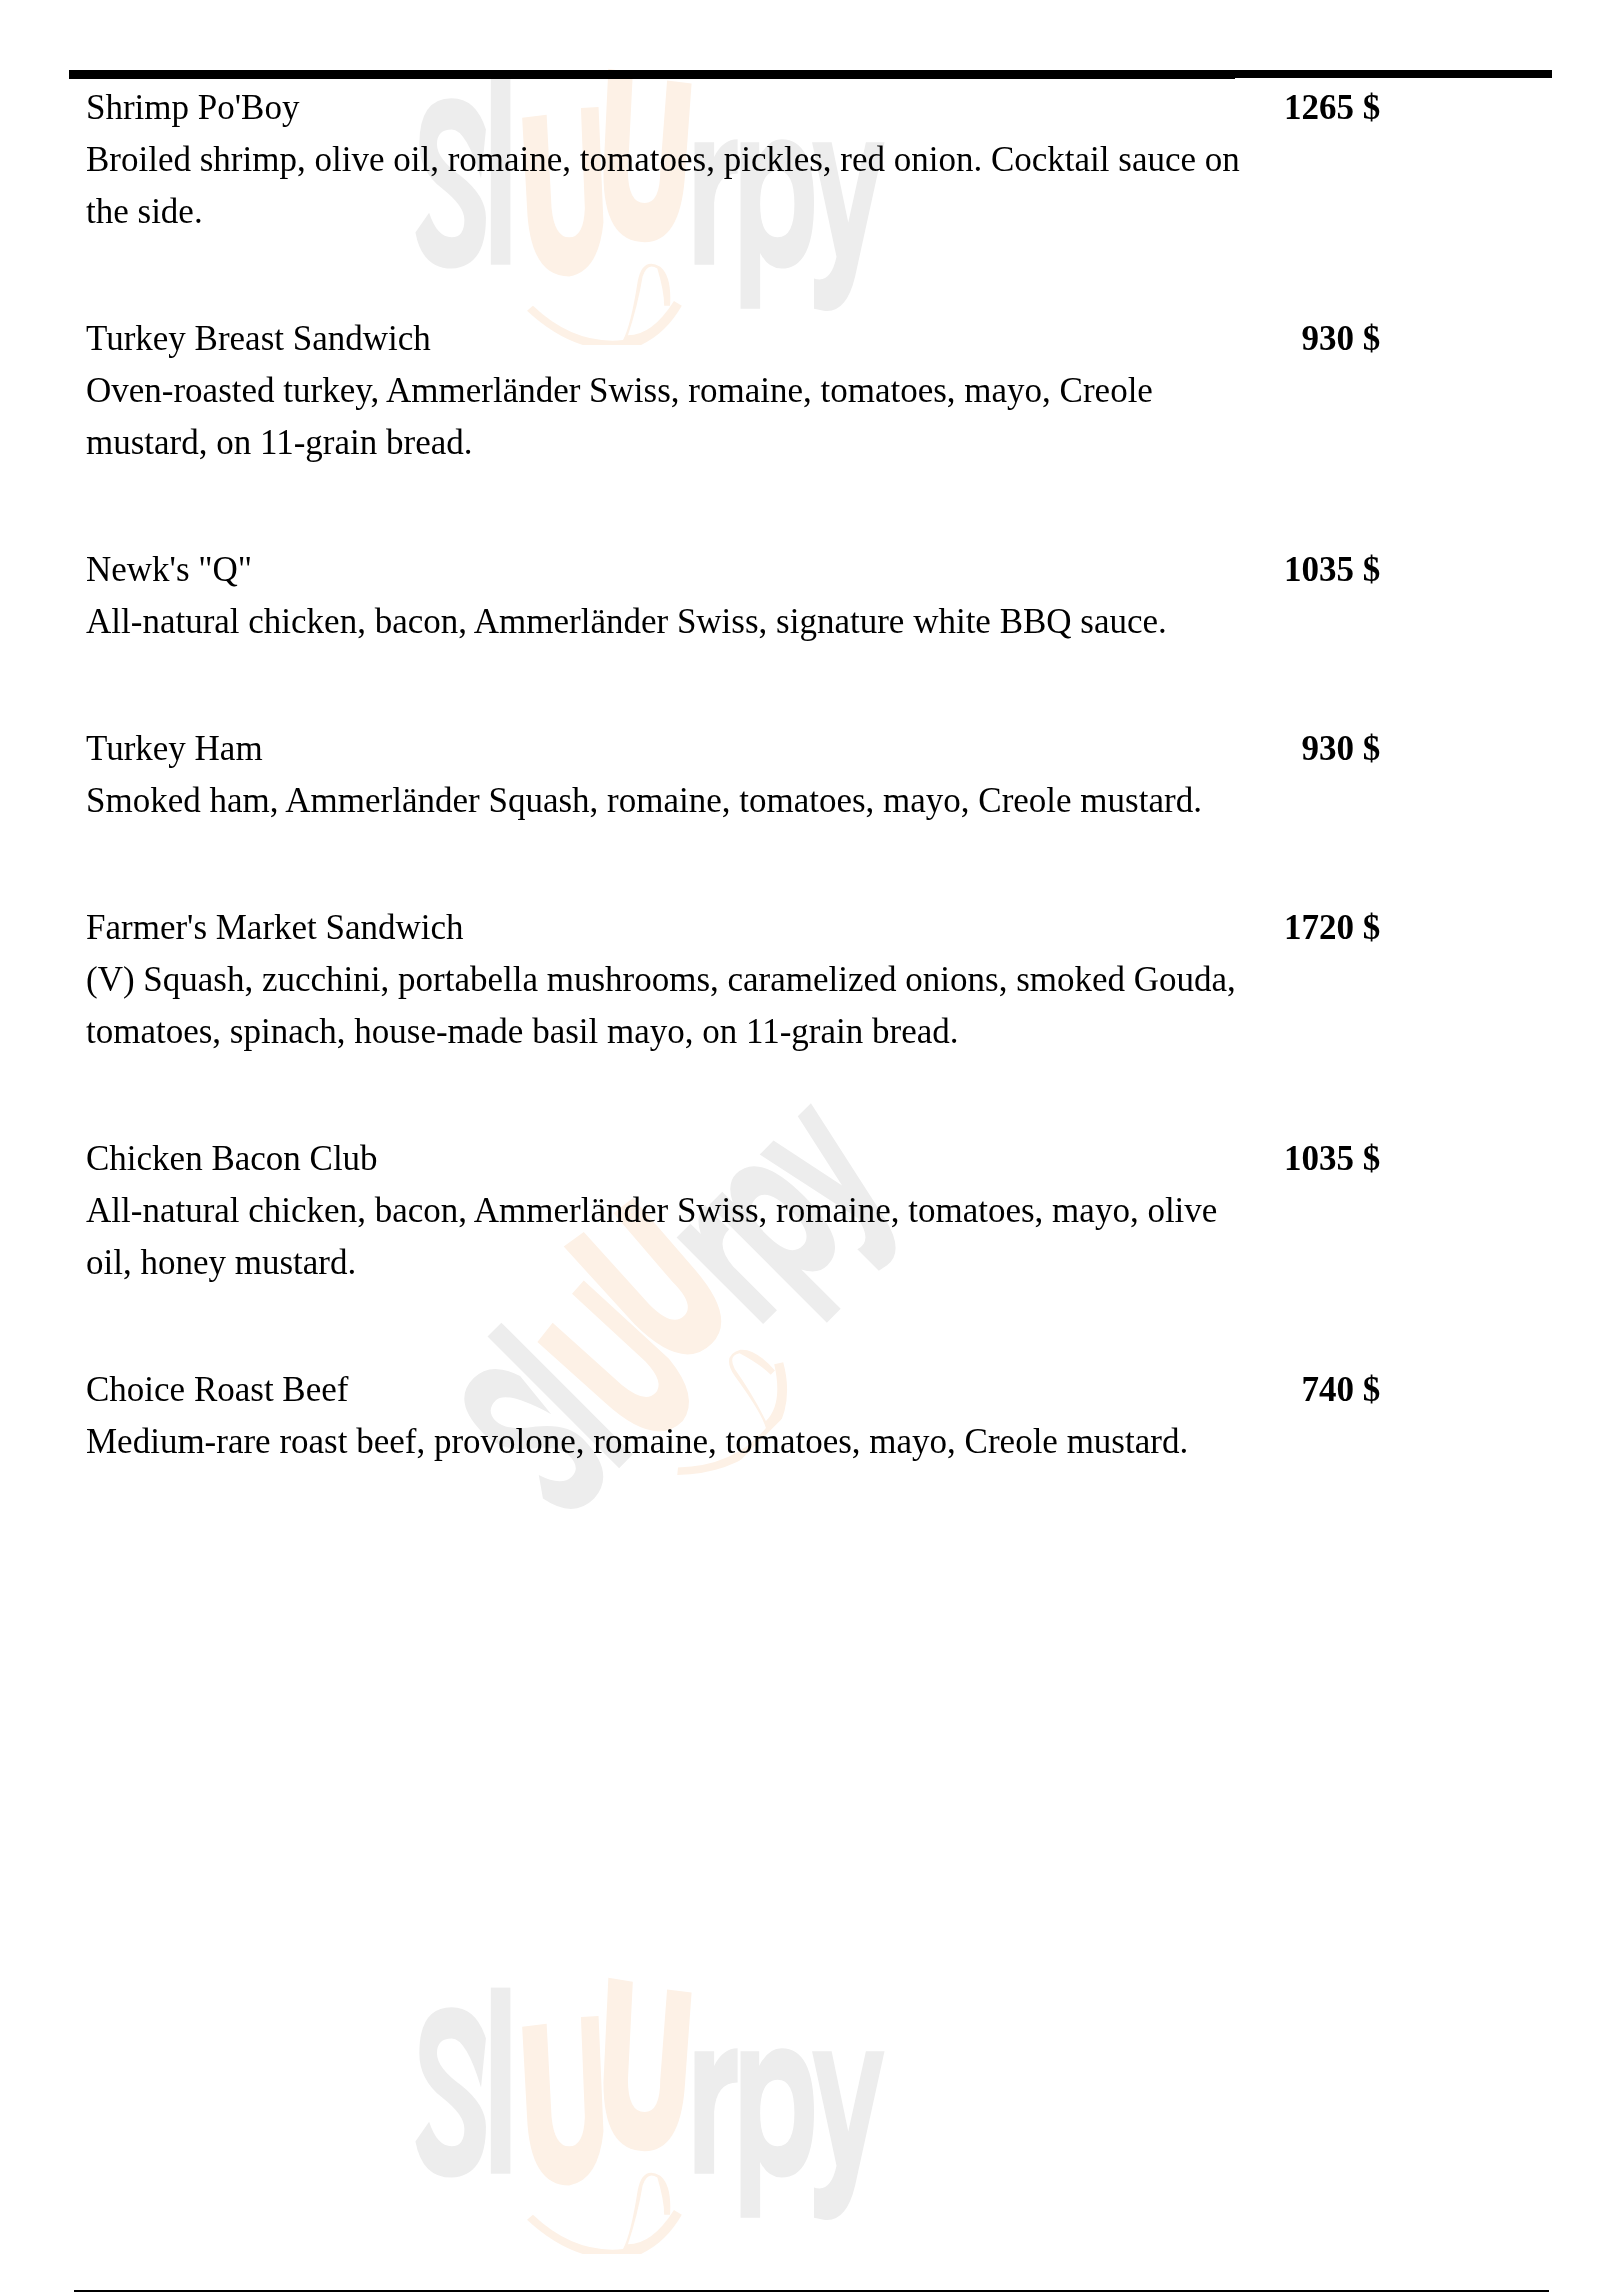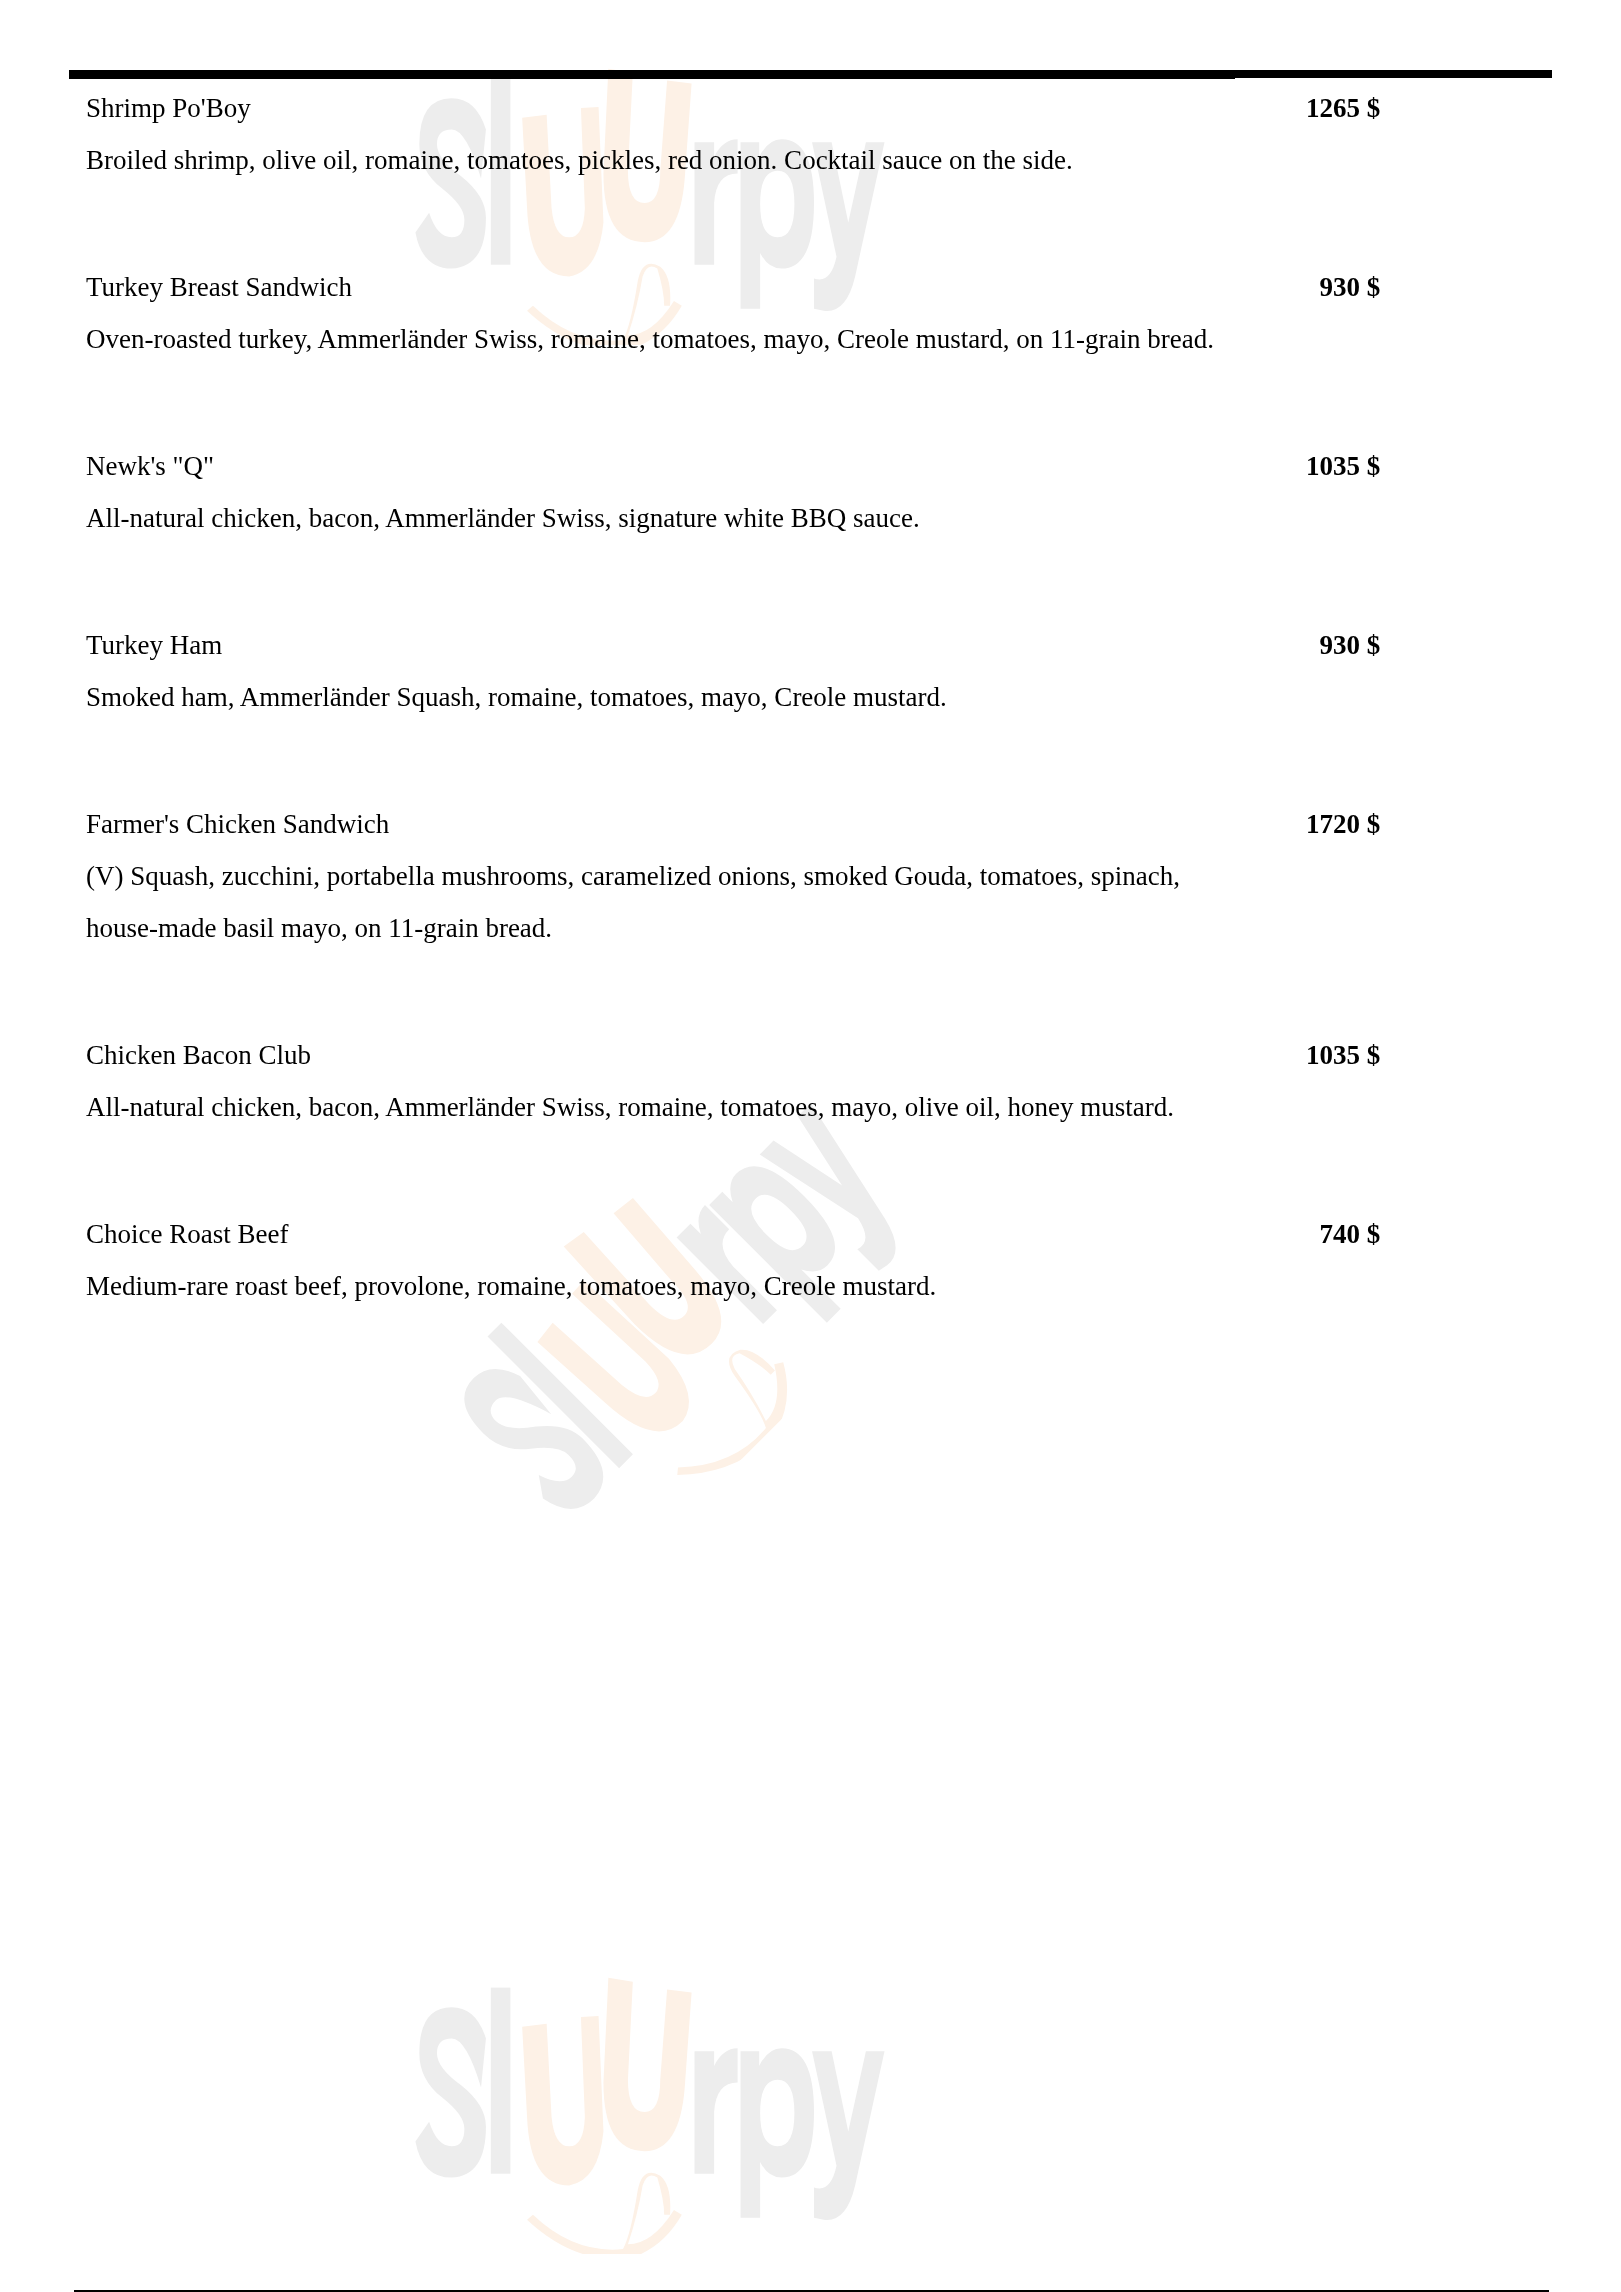--- a/index.html
+++ b/index.html
@@ -10,21 +10,21 @@
   .watermark svg { width: 100%; height: 100%; display: block; }
   .wm-top { left: 407px; top: 61px; }
   .wm-mid { left: 397px; top: 1054px; transform: rotate(-45deg); transform-origin: 50% 50%; }
   .wm-bottom { left: 407px; top: 1970px; }
 
   .rule-top { position: absolute; left: 69px; top: 70px; width: 1483px; height: 7.8px; background: #000; z-index: 2; }
   .rule-top-left { position: absolute; left: 69px; top: 70px; width: 1166px; height: 8.8px; background: #000; z-index: 2; }
   .rule-bottom { position: absolute; left: 74px; top: 2290px; width: 1475px; height: 2.9px; background: #000; z-index: 2; }
 
   .menu { position: absolute; left: 86px; top: 82px; width: 1304px; z-index: 1;
-          font-family: "Liberation Serif", "DejaVu Serif", serif; font-size: 27px; line-height: 52px; color: #000; }
+          font-family: "Liberation Serif", "DejaVu Serif", serif; font-size: 35px; line-height: 52px; color: #000; }
   .item { position: relative; margin-bottom: 75px; }
   .item-name { white-space: nowrap; }
   .item-price { position: absolute; right: 9.8px; top: 0; white-space: nowrap; font-weight: bold; }
   .item-desc { width: 1157px; }
 </style>
 </head>
 <body>
 
 <div class="page">
 
@@ -103,21 +103,21 @@
       <div class="item-desc">All-natural chicken, bacon, Ammerländer Swiss, signature white BBQ sauce.</div>
     </div>
 
     <div class="item">
       <div class="item-name">Turkey Ham</div>
       <div class="item-price">930 $</div>
       <div class="item-desc">Smoked ham, Ammerländer Squash, romaine, tomatoes, mayo, Creole mustard.</div>
     </div>
 
     <div class="item">
-      <div class="item-name">Farmer's Chicken Sandwich</div>
+      <div class="item-name">Farmer's Market Sandwich</div>
       <div class="item-price">1720 $</div>
       <div class="item-desc">(V) Squash, zucchini, portabella mushrooms, caramelized onions, smoked Gouda, tomatoes, spinach, house-made basil mayo, on 11-grain bread.</div>
     </div>
 
     <div class="item">
       <div class="item-name">Chicken Bacon Club</div>
       <div class="item-price">1035 $</div>
       <div class="item-desc">All-natural chicken, bacon, Ammerländer Swiss, romaine, tomatoes, mayo, olive oil, honey mustard.</div>
     </div>
 

